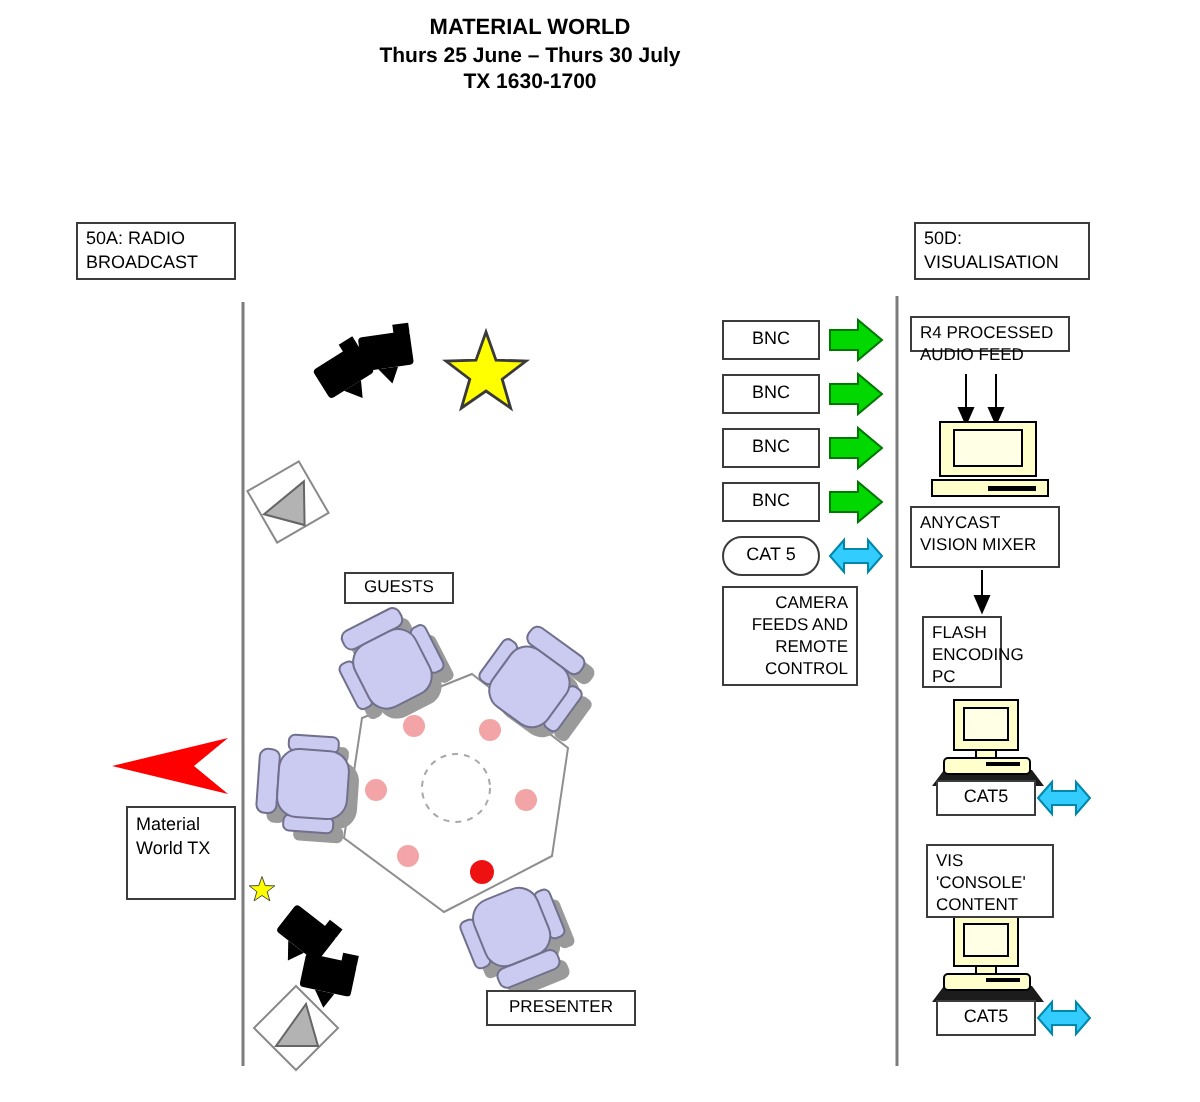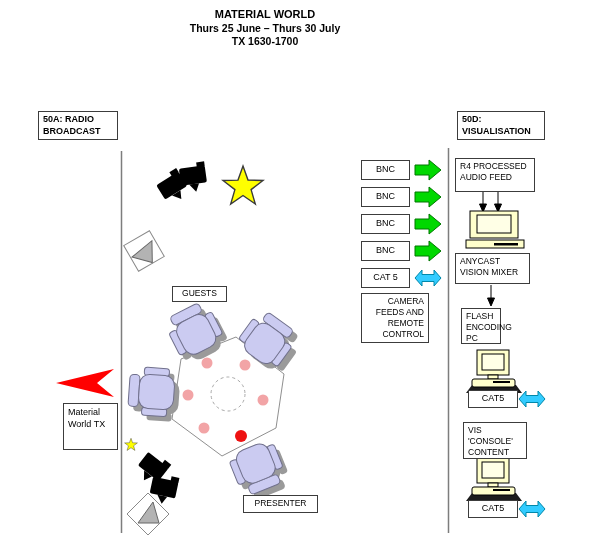--- a/index.html
+++ b/index.html
@@ -5,21 +5,21 @@
   html,body{margin:0;padding:0;background:#fff;}
   .canvas{position:relative;width:600px;height:551px;background:#fff;
           font-family:"Liberation Sans",sans-serif;color:#000;overflow:hidden;}
   .title{position:absolute;left:115px;top:8px;width:300px;text-align:center;font-weight:bold;line-height:1.25;}
   .title .l1{font-size:11px;}
   .title .l2,.title .l3{font-size:10.5px;}
   .box{position:absolute;background:#fff;border:1px solid #3c3c3c;box-sizing:border-box;
        font-size:8.5px;line-height:1.3;}
   .pad{padding:2px 4px;}
   .ctr{display:flex;align-items:center;justify-content:center;text-align:right;}
-  .bold{font-weight:bold;}
+  .bold{font-weight:normal;}
   .f9{font-size:9px;}
   svg.layer{position:absolute;left:0;top:0;}
 </style>
 </head>
 <body>
 
 <div class="canvas">
 
   <div class="title">
     <div class="l1">MATERIAL WORLD</div>
@@ -135,24 +135,24 @@
     <use href="#pc" transform="translate(0,108)"></use>
   </svg>
 
   <div class="box pad bold f9" style="left:38px;top:111px;width:80px;height:29px;">50A: RADIO BROADCAST</div>
   <div class="box pad bold f9" style="left:457px;top:111px;width:88px;height:29px;">50D: VISUALISATION</div>
 
   <div class="box ctr f9" style="left:361px;top:160px;width:49px;height:20px;">BNC</div>
   <div class="box ctr f9" style="left:361px;top:187px;width:49px;height:20px;">BNC</div>
   <div class="box ctr f9" style="left:361px;top:214px;width:49px;height:20px;">BNC</div>
   <div class="box ctr f9" style="left:361px;top:241px;width:49px;height:20px;">BNC</div>
-  <div class="box ctr f9" style="left:361px;top:268px;width:49px;height:20px;">CAT 5</div>
+  <div class="box ctr f9" style="left:361px;top:268px;width:49px;height:20px;border-radius:10px;">CAT 5</div>
   <div class="box pad" style="left:361px;top:293px;width:68px;height:50px;text-align:right;">CAMERA FEEDS AND REMOTE CONTROL</div>
 
-  <div class="box pad" style="left:455px;top:158px;width:80px;height:34px;">R4 PROCESSED AUDIO FEED</div>
+  <div class="box pad" style="left:455px;top:158px;width:80px;height:18px;">R4 PROCESSED AUDIO FEED</div>
   <div class="box pad" style="left:455px;top:253px;width:75px;height:31px;">ANYCAST VISION MIXER</div>
   <div class="box pad" style="left:461px;top:308px;width:40px;height:36px;">FLASH ENCODING PC</div>
   <div class="box ctr f9" style="left:468px;top:390px;width:50px;height:18px;">CAT5</div>
   <div class="box pad" style="left:463px;top:422px;width:64px;height:37px;">VIS 'CONSOLE' CONTENT</div>
   <div class="box ctr f9" style="left:468px;top:500px;width:50px;height:18px;">CAT5</div>
 
   <div class="box ctr" style="left:172px;top:286px;width:55px;height:16px;">GUESTS</div>
   <div class="box ctr" style="left:243px;top:495px;width:75px;height:18px;">PRESENTER</div>
   <div class="box pad f9" style="left:63px;top:403px;width:55px;height:47px;line-height:1.35;">Material World TX</div>
 

